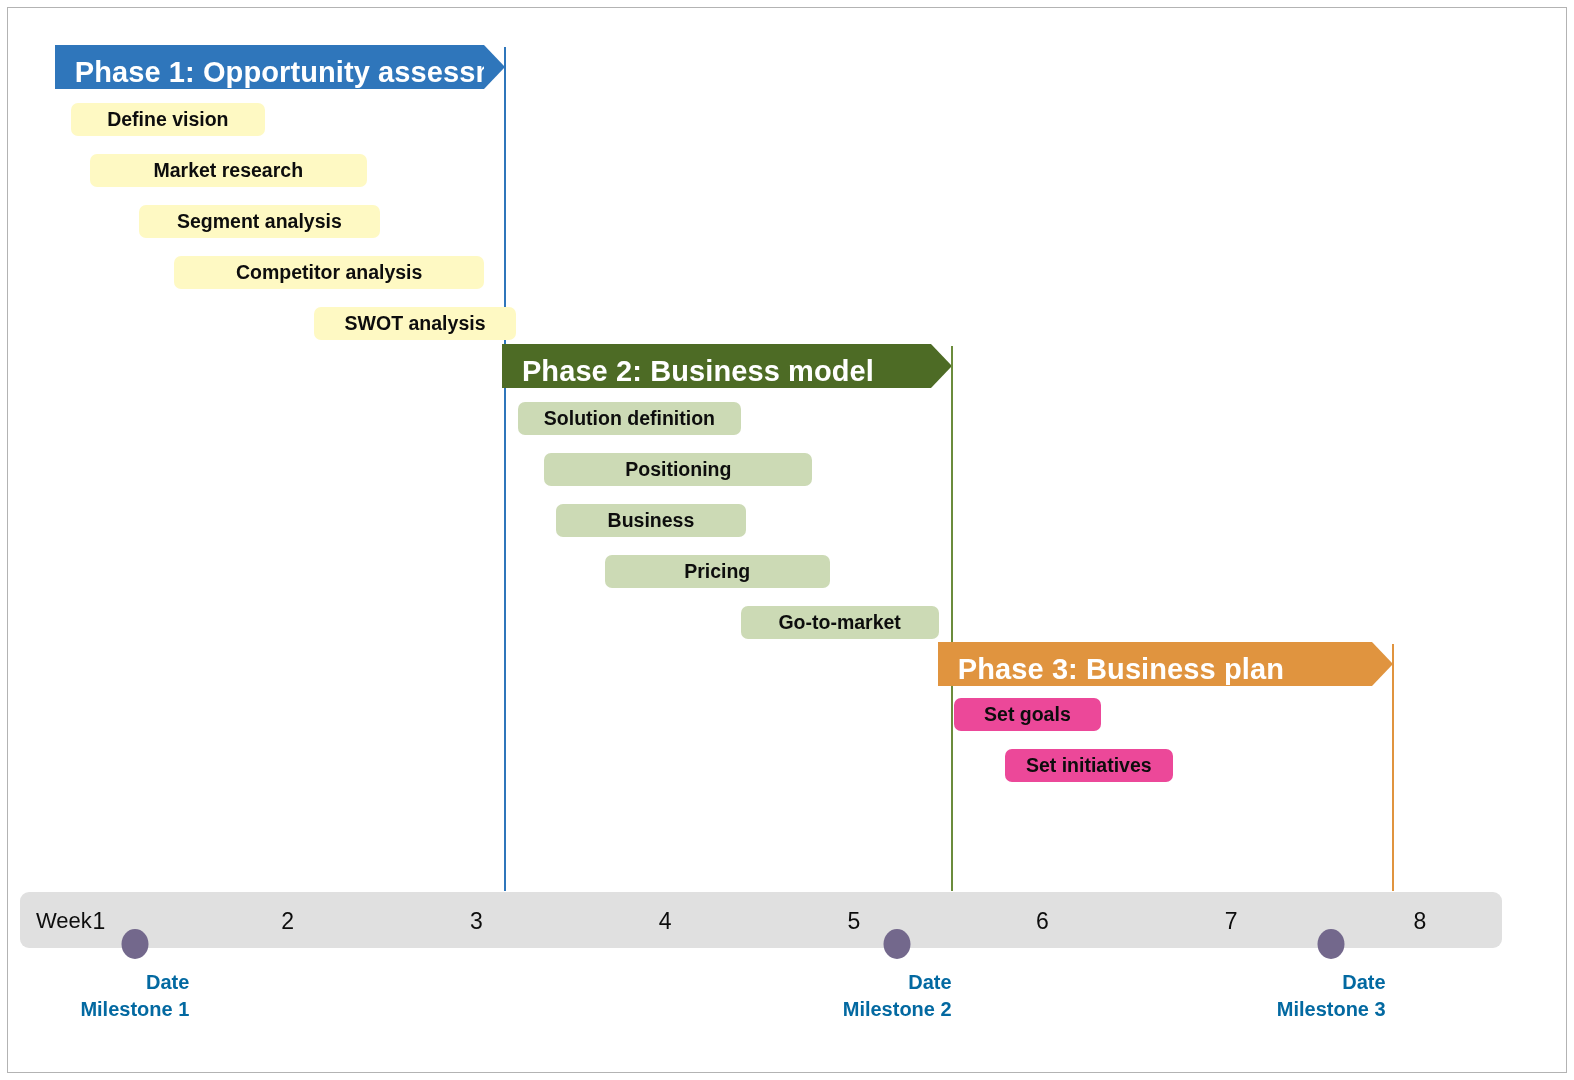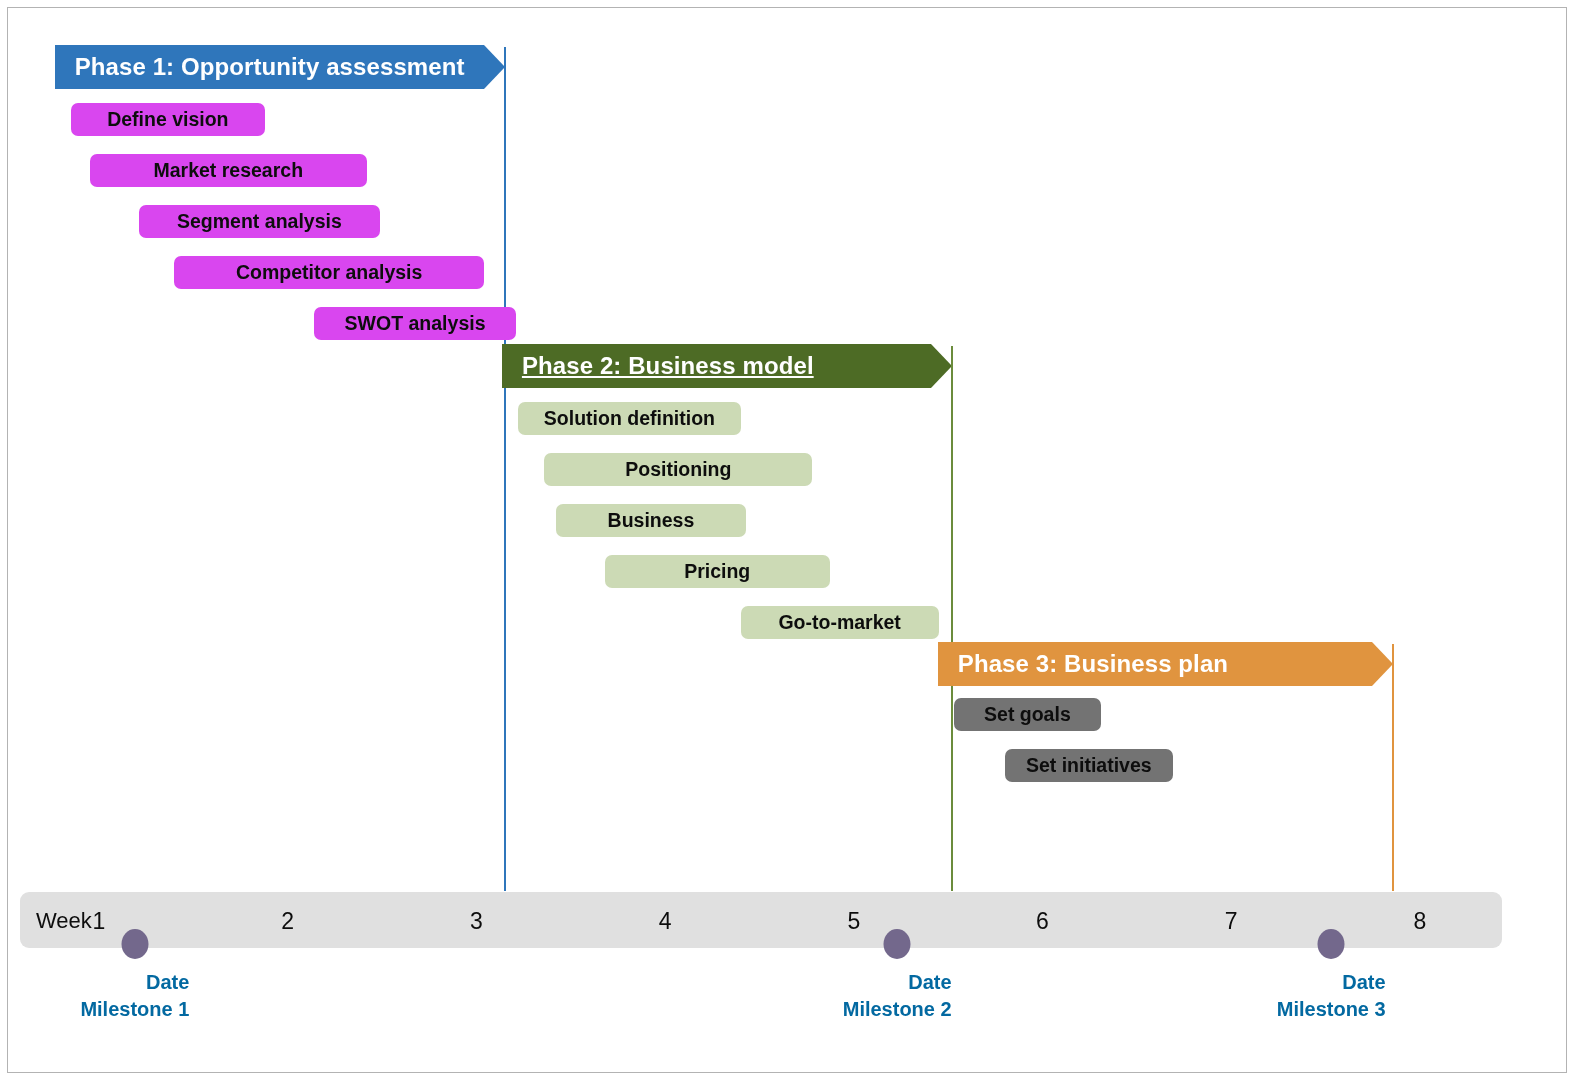--- a/index.html
+++ b/index.html
@@ -14,23 +14,23 @@
     left: 7px; top: 7px;
     width: 1560px; height: 1066px;
     background: #ffffff;
     border: 1.5px solid #b3b3b3;
   }
   
   .phase-banner {
     position: absolute;
     height: 44px;
     display: flex;
-    align-items: center;
+    align-items: flex-end;
     color: #ffffff;
-    font-size: 24px;
+    font-size: 29px;
     font-weight: bold;
     padding-left: 20px;
     letter-spacing: 0.1px;
     white-space: nowrap;
   }
   .phase-banner .tip {
     position: absolute;
     right: -21px; top: 0;
     width: 0; height: 0;
     border-top: 22px solid transparent;
@@ -55,23 +55,23 @@
     height: 33px;
     border-radius: 7px;
     display: flex;
     align-items: center;
     justify-content: center;
     font-size: 19.5px;
     font-weight: bold;
     color: #0d0d0d;
     white-space: nowrap;
   }
-  .t1 { background: #d946ef; }
+  .t1 { background: #fef9c3; }
   .t2 { background: #ccdab5; }
-  .t3 { background: #737373; }
+  .t3 { background: #ec4899; }
 
   
   #week-bar {
     position: absolute;
     left: 12px; top: 884px;
     width: 1482px; height: 56px;
     background: #e0e0e0;
     border-radius: 9px;
   }
   #week-label {
@@ -115,21 +115,21 @@
     <div class="phase-banner p1" style="left: 46.695px; top: 37px; width: 429.01px;">
       <span>Phase 1: Opportunity assessment</span>
       <span class="tip"></span>
     </div>
     <div class="drop-line dl1" style="left: 495.705px; top: 39px; height: 844px;"></div>
     <div class="task-bar t1" style="left: 62.695px; top: 95px; width: 194.361px;">Define vision</div>
     <div class="task-bar t1" style="left: 81.565px; top: 146px; width: 277.389px;">Market research</div>
     <div class="task-bar t1" style="left: 130.627px; top: 197px; width: 241.536px;">Segment analysis</div>
     <div class="task-bar t1" style="left: 166.48px; top: 248px; width: 309.468px;">Competitor analysis</div>
     <div class="task-bar t1" style="left: 306.118px; top: 299px; width: 201.909px;">SWOT analysis</div>
-    <div class="phase-banner p2" style="left: 493.914px; top: 336px; width: 429.01px; text-decoration: underline;">
+    <div class="phase-banner p2" style="left: 493.914px; top: 336px; width: 429.01px;">
       <span>Phase 2: Business model</span>
       <span class="tip"></span>
     </div>
     <div class="drop-line dl2" style="left: 942.924px; top: 338px; height: 545px;"></div>
     <div class="task-bar t2" style="left: 509.914px; top: 394px; width: 223px;">Solution definition</div>
     <div class="task-bar t2" style="left: 536.332px; top: 445px; width: 267.954px;">Positioning</div>
     <div class="task-bar t2" style="left: 547.654px; top: 496px; width: 190.587px;">Business</div>
     <div class="task-bar t2" style="left: 596.716px; top: 547px; width: 225px;">Pricing</div>
     <div class="task-bar t2" style="left: 732.58px; top: 598px; width: 198.135px; text-align: center;">Go-to-market</div>
     <div class="phase-banner p3" style="left: 929.811px; top: 634px; width: 434.671px;">

